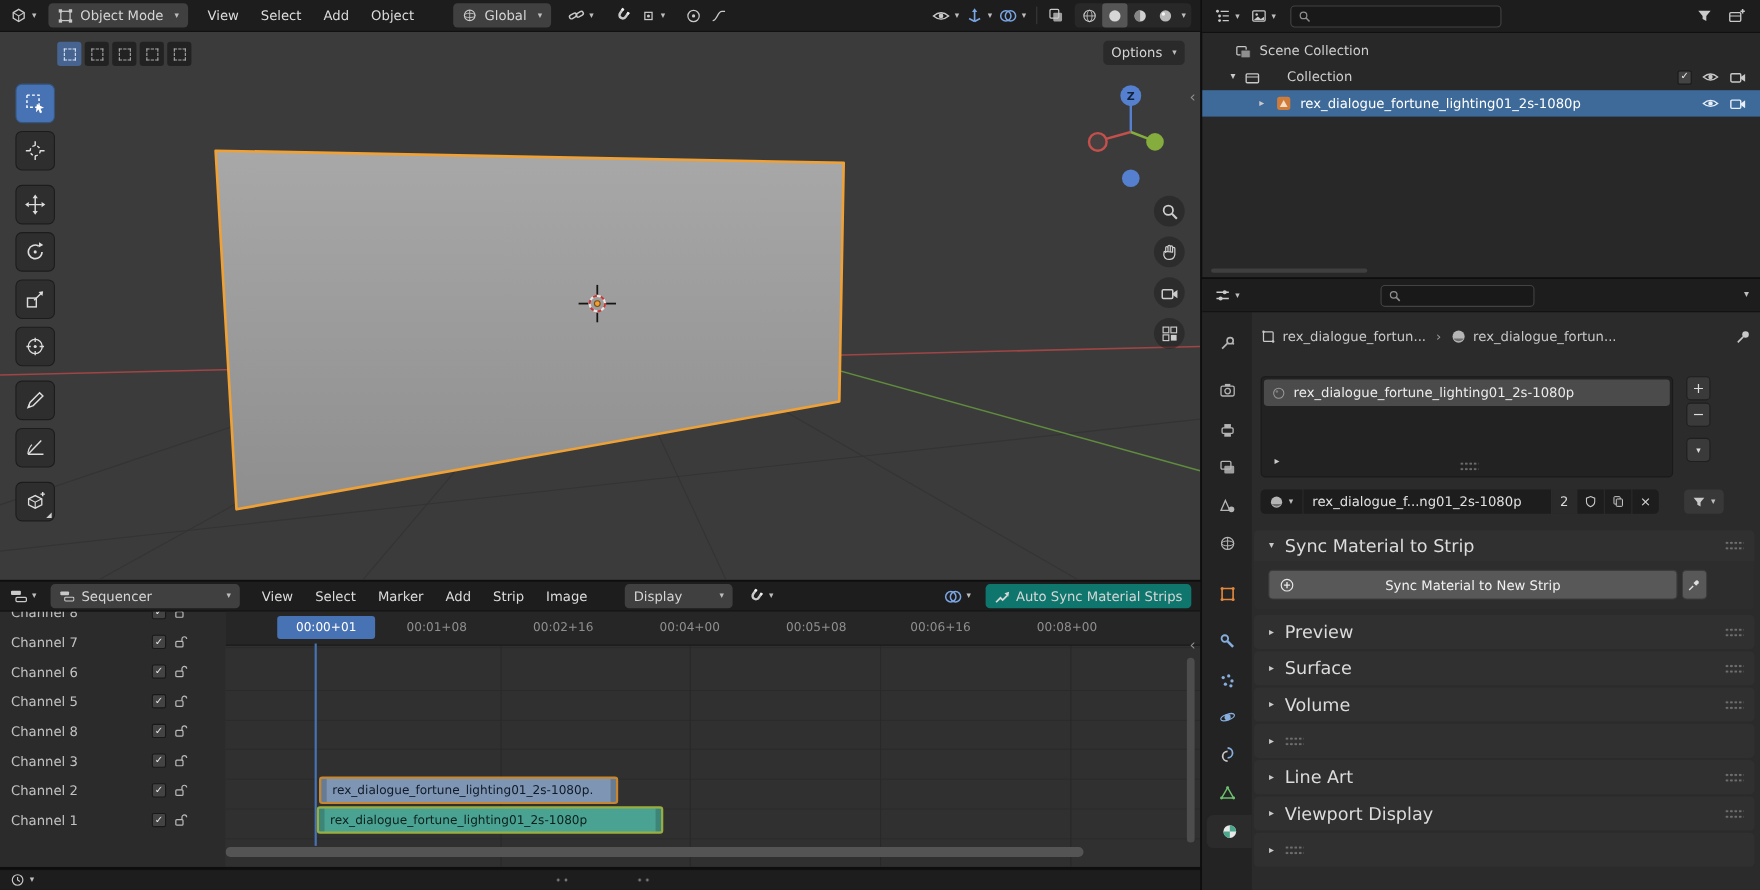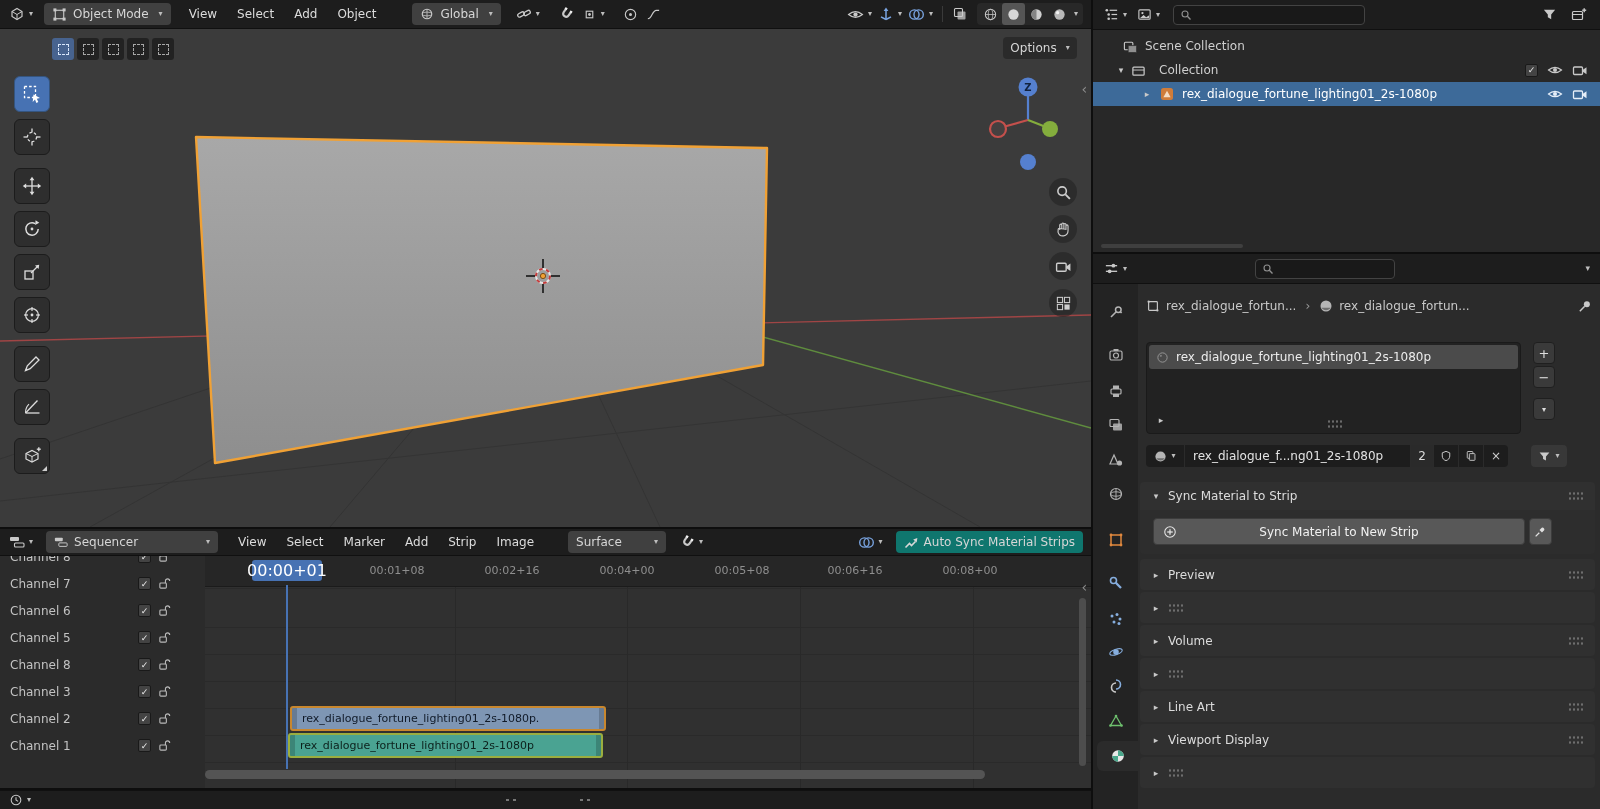--- a/index.html
+++ b/index.html
@@ -40,25 +40,25 @@
 #seq-body{position:absolute;left:0;top:27px;right:0;bottom:0;overflow:hidden}
 #chcol{position:absolute;left:0;top:0;width:205px;height:100%;background:#2b2b2b;overflow:hidden}
 .chrow{position:absolute;left:0;width:205px;height:27px;display:flex;align-items:center;padding-left:10px}
 .chrow .nm{flex:none;width:128px;color:#c3c3c3}
 #tl{position:absolute;left:205px;top:0;right:0;bottom:0;background:#303030;overflow:hidden}
 #tracks{position:absolute;left:0;top:31px;right:0;bottom:0;
   background-image:repeating-linear-gradient(to bottom,transparent 0 26px,rgba(0,0,0,.13) 26px 27px);background-position:0 14px}
 .vgrid{position:absolute;top:31px;bottom:0;width:1px;background:#292929}
 #ruler{position:absolute;left:0;top:0;right:0;height:31px;background:#262626;border-bottom:1px solid #1b1b1b}
 .tick{position:absolute;top:8px;transform:translateX(-50%);font-size:11px;color:#8f8f8f;white-space:nowrap}
-#curframe{position:absolute;left:47px;top:4px;width:70px;height:21px;background:#4772b3;border-radius:3px;color:#fff;font-size:16px;display:flex;align-items:center;justify-content:center}
+#curframe{position:absolute;left:47px;top:4px;width:89px;height:21px;background:#4772b3;border-radius:3px;color:#fff;font-size:11px;display:flex;align-items:center;justify-content:center}
 #playhead{position:absolute;left:81px;top:29px;width:2px;height:184px;background:#4772b3}
 .strip{position:absolute;height:25px;border-radius:3px;font-size:11px;display:flex;align-items:center;padding:0 10px;overflow:hidden;white-space:nowrap}
 .strip i{position:absolute;top:0;bottom:0;width:5px;background:rgba(0,0,0,.18);font-style:normal}
-#strip-a{left:85px;top:150px;width:316px;background:#7e96b4;border:2px solid #c8872e;color:#101a28}
+#strip-a{left:85px;top:150px;width:272px;background:#7e96b4;border:2px solid #c8872e;color:#101a28}
 #strip-b{left:83px;top:177px;width:315px;background:#4aa392;border:2px solid #9aae3f;color:#0c201b}
 #hscroll{position:absolute;left:0;top:214px;width:780px;height:9px;background:#545454;border-radius:4.5px}
 #vscroll{position:absolute;left:874px;top:42px;width:7px;height:168px;background:#4d4d4d;border-radius:3.5px}
 
 #bottombar{position:absolute;left:0;top:790px;width:1091px;height:19px;background:#1d1d1d;border-top:1px solid #101010;display:flex;align-items:center;padding:0 6px}
 .dots{width:14px;height:6px;background-image:radial-gradient(circle,#777 1.2px,transparent 1.5px);background-size:7px 6px}
 
 #right{position:absolute;left:1093px;top:0;width:507px;height:809px}
 #outliner{position:absolute;left:0;top:0;width:100%;height:252px;background:#282828}
 #outl-header{height:30px;background:#1d1d1d;border-bottom:1px solid #101010;display:flex;align-items:center;padding:0 10px 0 8px;gap:4px}
@@ -74,21 +74,21 @@
 .tab{position:absolute;left:8px;width:30px;height:30px;border-radius:5px;display:flex;align-items:center;justify-content:center}
 .tab.sel{left:4px;width:41px;border-radius:6px 0 0 6px;background:#2b2b2b}
 #pmain{position:absolute;left:45px;top:30px;right:0;bottom:0;background:#2b2b2b;overflow:hidden}
 .pblock{position:absolute}
 #slotlist{position:absolute;left:8px;top:58px;width:375px;height:92px;background:#222;border:1px solid #1a1a1a;border-radius:4px}
 #slotrow{position:absolute;left:2px;right:2px;top:2px;height:24px;background:#4b4b4b;border-radius:3px;display:flex;align-items:center;gap:7px;padding:0 7px;color:#ececec;white-space:nowrap;overflow:hidden}
 .sqbtn{position:absolute;left:395px;width:22px;height:22px;background:#3a3a3a;border:1px solid #1f1f1f;border-radius:4px;display:flex;align-items:center;justify-content:center;color:#ddd;font-size:13px}
 #matrow{position:absolute;left:8px;top:161px;height:22px;display:flex;gap:1px}
 .seg{background:#1d1d1d;height:22px;display:flex;align-items:center;justify-content:center;gap:4px}
 .panel{position:absolute;left:2px;right:5px;background:#303030;border-radius:4px;display:flex;align-items:center;padding:0 10px;gap:6px}
-.panel .ttl{color:#dcdcdc;flex:1 1 auto;font-size:12px}
+.panel .ttl{color:#dcdcdc;flex:1 1 auto;font-size:16px}
 #syncbody{position:absolute;left:2px;right:5px;top:226px;height:44px;background:#2d2d2d;border-radius:0 0 4px 4px}
 #syncbtn{position:absolute;left:13px;top:8px;width:372px;height:27px;background:#585858;border:1px solid #3c3c3c;border-radius:4px;display:flex;align-items:center;justify-content:center;color:#f1f1f1}
 #syncbtn .plus{position:absolute;left:9px}
 #dropbtn{position:absolute;left:389px;top:8px;width:23px;height:27px;background:#585858;border:1px solid #3c3c3c;border-radius:4px;display:flex;align-items:center;justify-content:center}
 #outl-hscroll{position:absolute;left:8px;top:244px;width:142px;height:4px;background:#3f3f3f;border-radius:2px}
 </style>
 </head>
 <body>
 
 <div id="app">
@@ -450,21 +450,21 @@
       </span>
       <nav class="f" style="margin-left:8px">
         <span class="mi">View</span>
         <span class="mi">Select</span>
         <span class="mi">Marker</span>
         <span class="mi">Add</span>
         <span class="mi">Strip</span>
         <span class="mi">Image</span>
       </nav>
       <span class="sel" style="margin-left:22px;width:98px">
-        <span style="flex:1">Surface</span>
+        <span style="flex:1">Display</span>
         <span class="cr">▾</span>
       </span>
       <span class="hbtn" style="margin-left:8px">
         <span class="ic">
             <svg width="16" height="16" viewBox="0 0 16 16">
               <g transform="rotate(35 8 8)">
                 <path d="M5 2.5 v5.2 a3 3 0 0 0 6 0 V2.5" fill="none" stroke="#c9c9c9" stroke-width="2.2"></path>
                 <line x1="5" y1="2.5" x2="5" y2="4.6" stroke="#f0f0f0" stroke-width="2.2"></line>
                 <line x1="11" y1="2.5" x2="11" y2="4.6" stroke="#f0f0f0" stroke-width="2.2"></line>
               </g>
@@ -713,21 +713,21 @@
 
       <div class="orow" style="top:58px">
         <span style="width:22px"></span>
         <span class="tri">▾</span>
         <span class="ic" style="margin-left:4px">
             <svg width="15" height="15" viewBox="0 0 16 16">
               <rect x="2" y="4.5" width="12" height="8.5" rx="1" fill="none" stroke="#c9c9c9" stroke-width="1.3"></rect>
               <line x1="2" y1="7.5" x2="14" y2="7.5" stroke="#c9c9c9" stroke-width="1"></line>
             </svg>
           </span>
-        <span class="lbl" style="margin-left:13px">Collection</span>
+        <span class="lbl" style="margin-left:24px">Collection</span>
         <span class="oicons">
           <span class="chk">
               <span>✓</span>
             </span>
           <span class="ic">
               <svg width="16" height="16" viewBox="0 0 16 16">
                 <path d="M1.5 8 Q8 2.6 14.5 8 Q8 13.4 1.5 8 Z" fill="none" stroke="#c9c9c9" stroke-width="1.2"></path>
                 <circle cx="8" cy="8" r="2" fill="#c9c9c9"></circle>
               </svg>
             </span>
@@ -1001,20 +1001,21 @@
             </span>
         </div>
 
         <div class="panel" style="top:275px;height:31px">
             <span class="tri">▸</span>
             <span class="ttl">Preview</span>
             <span class="grip"></span>
           </div>
         <div class="panel" style="top:308px;height:31px">
             <span class="tri">▸</span>
+            <span class="ttl">Surface</span>
             <span class="grip"></span>
           </div>
         <div class="panel" style="top:341px;height:31px">
             <span class="tri">▸</span>
             <span class="ttl">Volume</span>
             <span class="grip"></span>
           </div>
         <div class="panel" style="top:374px;height:31px">
             <span class="tri">▸</span>
             <span class="grip"></span>

